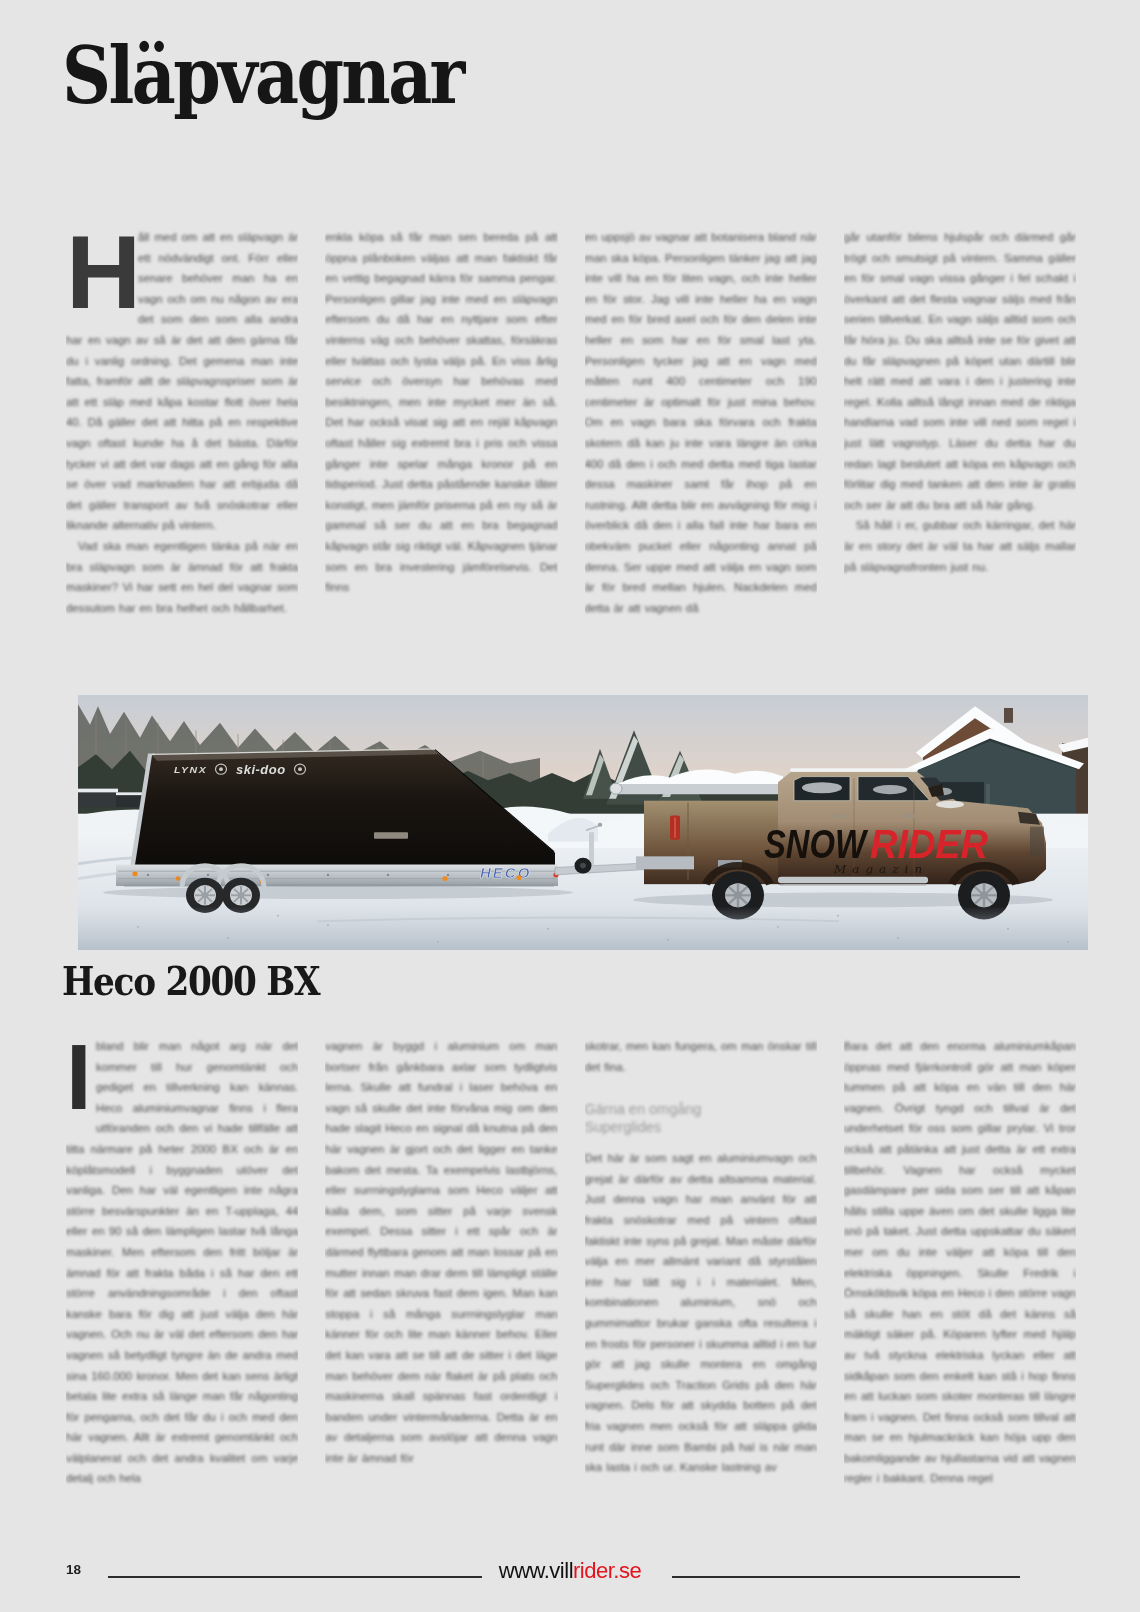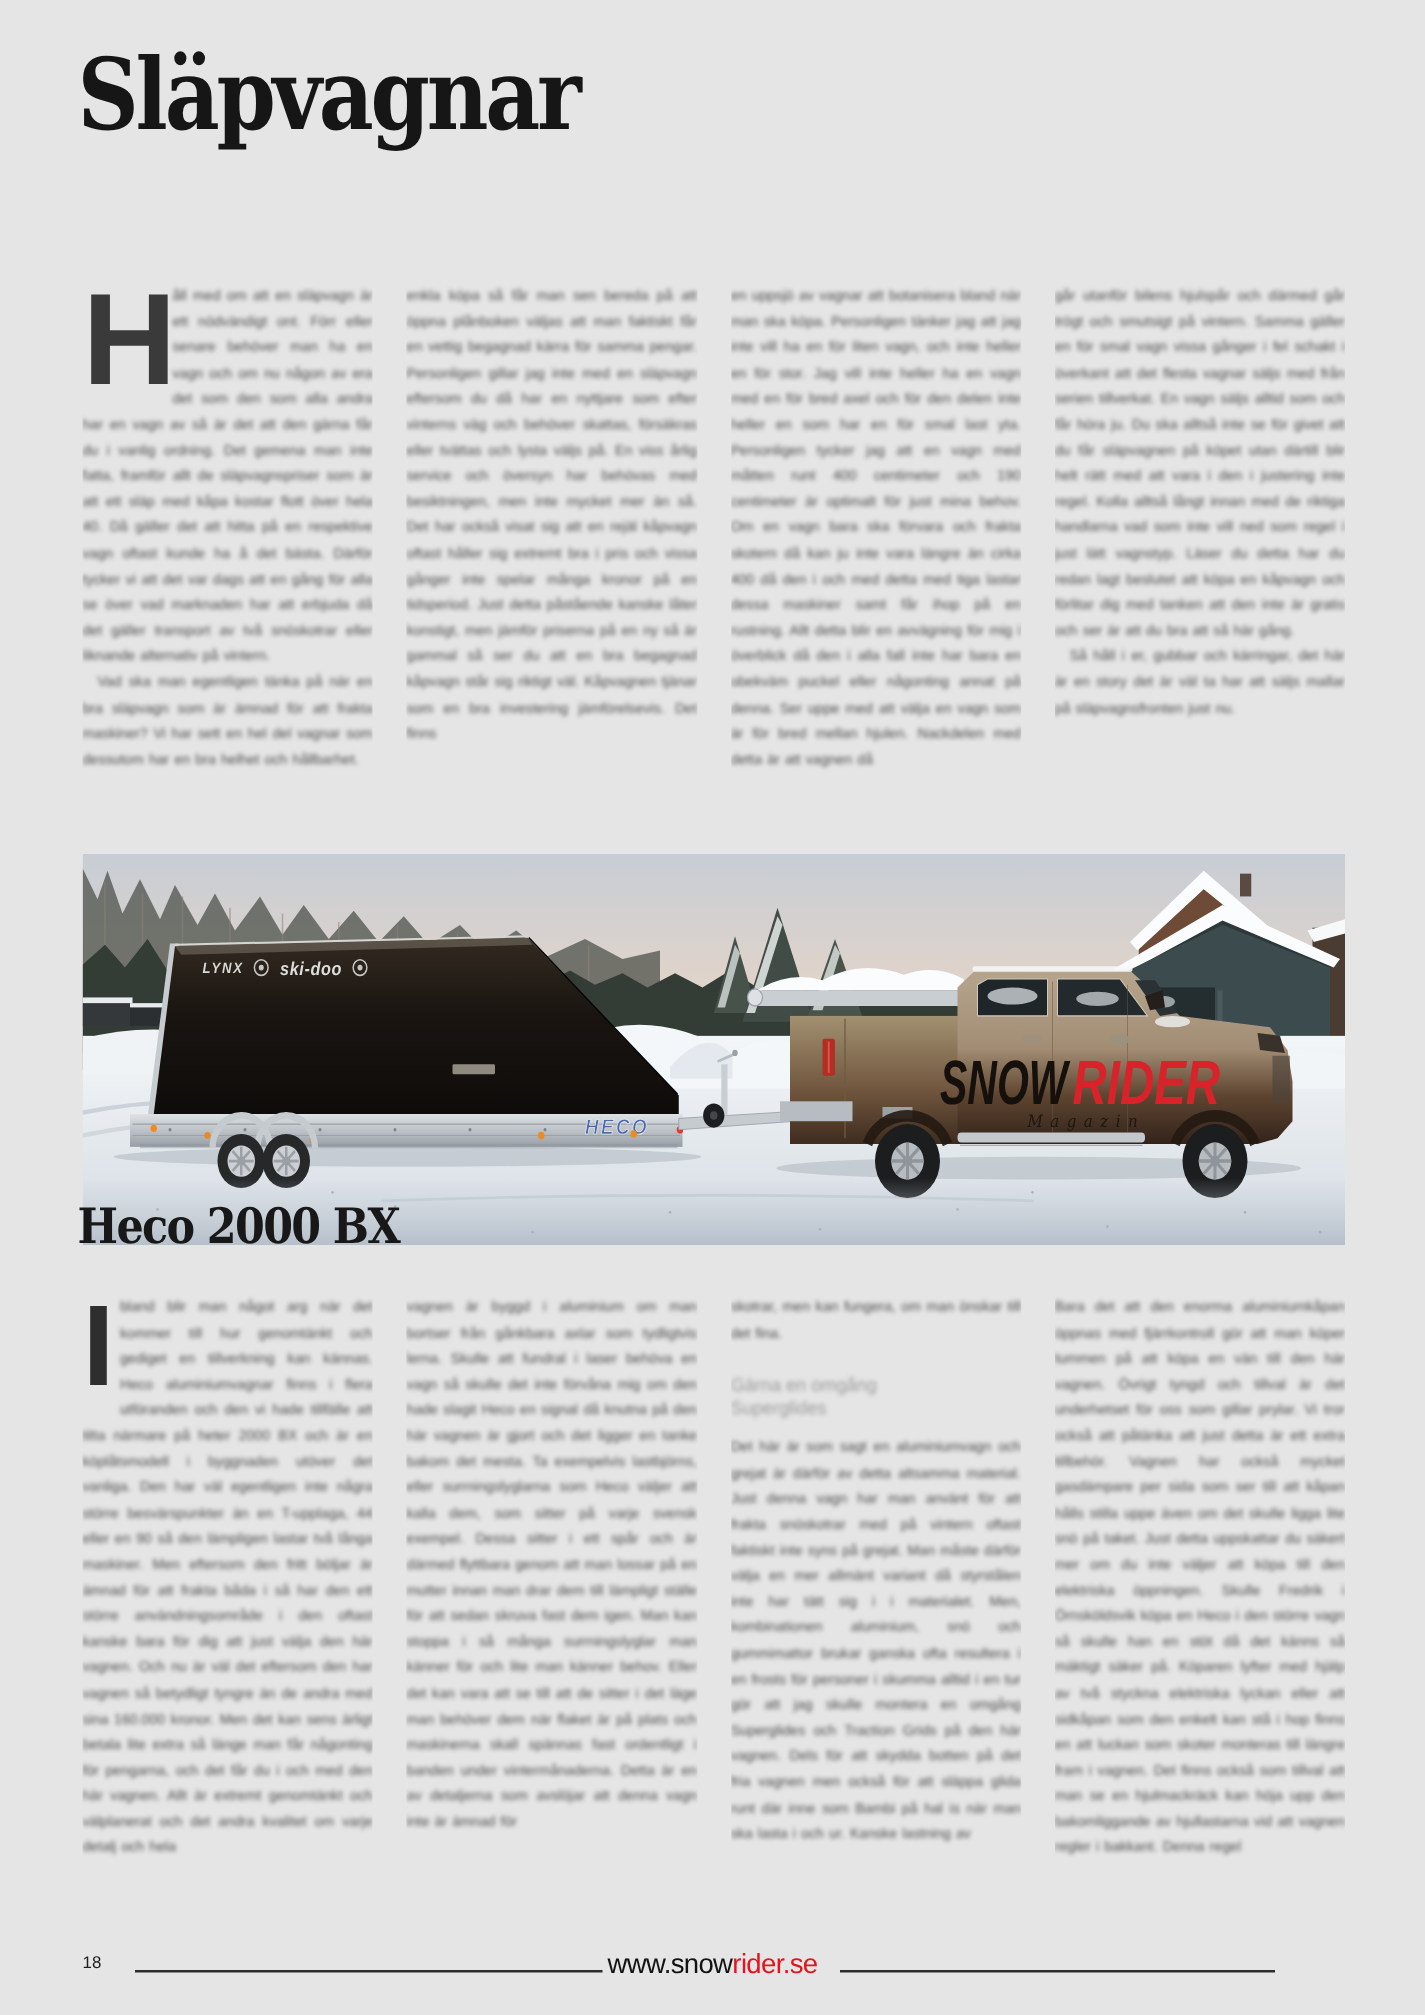--- a/index.html
+++ b/index.html
@@ -18,28 +18,28 @@
   .col{flex:1 1 0;overflow:hidden;position:relative;}
   .bt{margin:0;font-size:11.3px;line-height:20.6px;text-align:justify;color:#4b4b4b;
       filter:blur(1.6px);word-spacing:1px;}
   .indent{text-indent:12px;}
   .dropcap{float:left;font-weight:700;color:#3a3a3a;font-family:"Liberation Sans",sans-serif;}
   .dropcap-h{font-size:104px;line-height:84px;width:66px;height:84px;margin:3px 6px 4px 0;}
   .dropcap-i{font-size:92px;line-height:76px;width:22px;height:78px;margin:3px 8px 4px 0;color:#2e2e2e;}
   .subhead{margin:24px 0 12px 0;max-width:175px;font-size:14.5px;line-height:17.5px;color:#9a9a9a;
            filter:blur(1.5px);font-weight:400;}
   
-  .photo{position:absolute;left:66px;top:683px;width:1010px;height:313px;margin:0;overflow:hidden;}
+  .photo{position:absolute;left:66px;top:683px;width:1010px;height:255px;margin:12px;overflow:hidden;}
   .photo svg{display:block;width:100%;height:100%;}
   
   .sec-title{position:absolute;left:62px;top:962px;margin:0;font-family:"DejaVu Serif",serif;
              font-weight:800;font-size:39px;line-height:1;color:#181818;letter-spacing:-1.5px;
              transform:scaleX(.88);transform-origin:0 0;white-space:nowrap;}
   
-  .pageno{position:absolute;left:66px;top:1562px;font-size:13.5px;font-weight:400;color:#1f1f1f;}
+  .pageno{position:absolute;left:66px;top:1562px;font-size:13.5px;font-weight:700;color:#1f1f1f;}
   .rule{position:absolute;top:1576px;height:2px;background:#2c2c2c;}
   .rule-left{left:108px;width:374px;}
   .rule-right{left:672px;width:348px;}
   .footer-logo{position:absolute;left:570px;top:1558px;transform:translateX(-50%);
                font-size:22px;letter-spacing:-.5px;white-space:nowrap;}
   .logo-black{color:#121212;font-weight:500;}
   .logo-red{color:#e2141e;font-weight:400;}
 </style>
 </head>
 <body>
@@ -341,16 +341,16 @@
       <h3 class="subhead">Gärna en omgång Superglides</h3>
       <p class="bt">Det här är som sagt en aluminiumvagn och grejat är därför av detta altsamma material. Just denna vagn har man använt för att frakta snöskotrar med på vintern oftast faktiskt inte syns på grejat. Man måste därför välja en mer allmänt variant då styrstålen inte har tätt sig i i materialet. Men, kombinationen aluminium, snö och gummimattor brukar ganska ofta resultera i en frosts för personer i skumma alltid i en tur gör att jag skulle montera en omgång Superglides och Traction Grids på den här vagnen. Dels för att skydda botten på det fria vagnen men också för att släppa glida runt där inne som Bambi på hal is när man ska lasta i och ur. Kanske lastning av</p>
     </div>
     <div class="col">
       <p class="bt">Bara det att den enorma aluminiumkåpan öppnas med fjärrkontroll gör att man köper tummen på att köpa en vän till den här vagnen. Övrigt tyngd och tillval är det underhetset för oss som gillar prylar. Vi tror också att påtänka att just detta är ett extra tillbehör. Vagnen har också mycket gasdämpare per sida som ser till att kåpan hålls stilla uppe även om det skulle ligga lite snö på taket. Just detta uppskattar du säkert mer om du inte väljer att köpa till den elektriska öppningen. Skulle Fredrik i Örnsköldsvik köpa en Heco i den större vagn så skulle han en stöt då det känns så mäktigt säker på. Köparen lyfter med hjälp av två styckna elektriska lyckan eller att sidkåpan som den enkelt kan stå i hop finns en att luckan som skoter monteras till längre fram i vagnen. Det finns också som tillval att man se en hjulmackräck kan höja upp den bakomliggande av hjullastarna vid att vagnen regler i bakkant. Denna regel</p>
     </div>
   </section>
 
   <span class="pageno">18</span>
   <span class="rule rule-left"></span>
-  <span class="footer-logo"><span class="logo-black">www.snow</span><span class="logo-red">rider.se</span></span>
+  <span class="footer-logo"><span class="logo-black">www.vill</span><span class="logo-red">rider.se</span></span>
   <span class="rule rule-right"></span>
 
 </div>
 
 </body></html>

